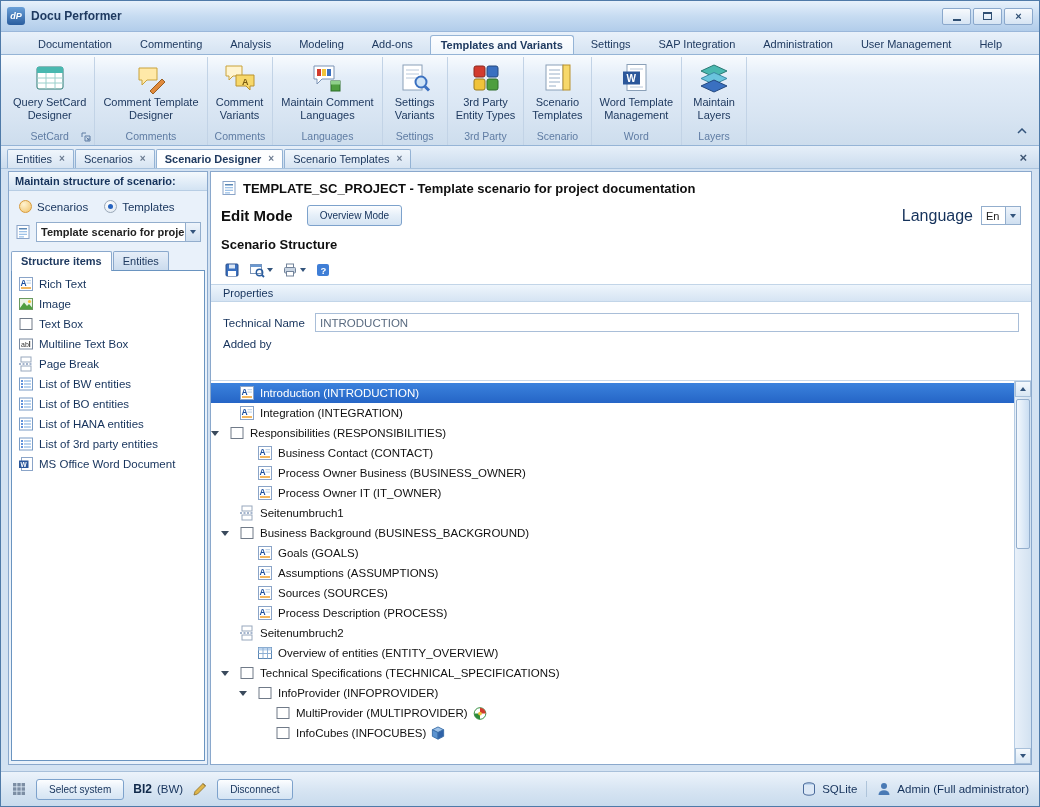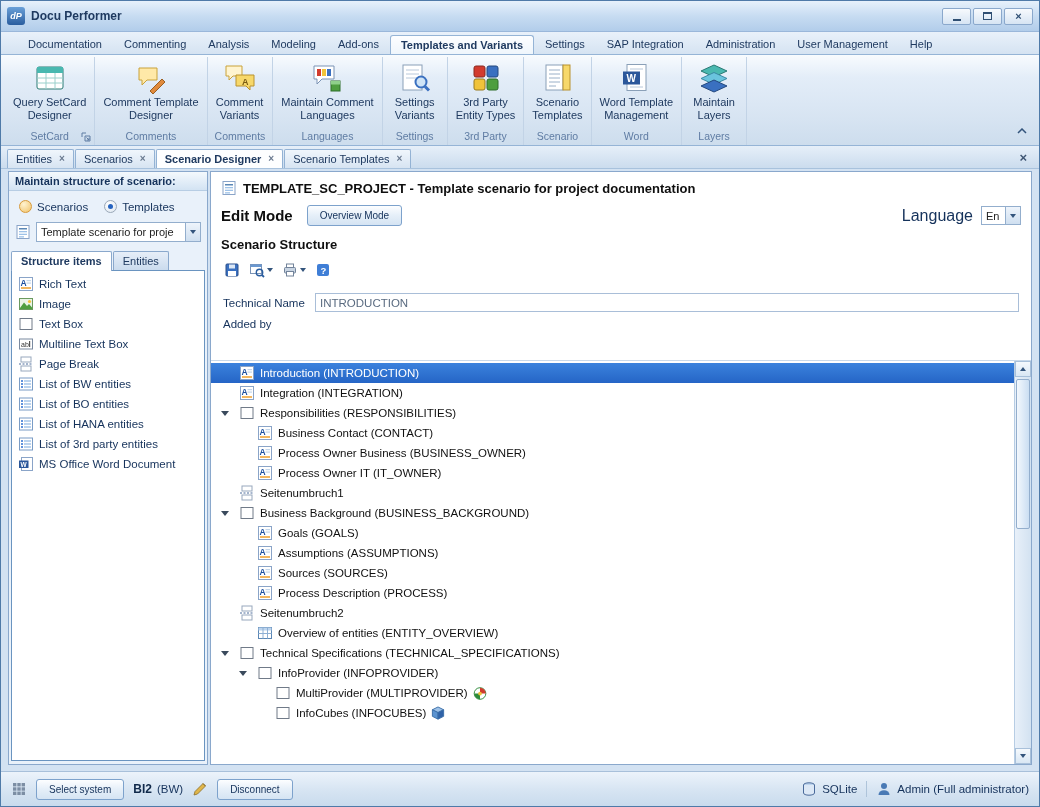--- a/index.html
+++ b/index.html
@@ -14,21 +14,21 @@
     font-size:9px;font-weight:bold;font-style:italic;display:flex;align-items:center;justify-content:center;}
   .titlebar .title{font-size:12px;font-weight:bold;color:#1f3a60;}
   .win-controls{margin-left:auto;display:flex;gap:2px;}
   .win-btn{width:29px;height:17px;border:1px solid #8aa8cc;border-radius:2px;background:linear-gradient(#f7fafd,#d6e4f3);
     display:flex;align-items:center;justify-content:center;color:#2f4f73;font-size:11px;line-height:1;}
   .win-btn .min-glyph{width:8px;height:2px;background:#2f4f73;margin-top:7px;}
   .win-btn .max-glyph{width:9px;height:8px;border:1px solid #2f4f73;border-top-width:2px;}
   .win-btn .close-glyph{font-weight:bold;}
 
   
-  .menubar{height:22px;flex:0 0 22px;display:flex;justify-content:flex-start;align-items:flex-end;padding:0 16px;
+  .menubar{height:22px;flex:0 0 22px;display:flex;justify-content:space-between;align-items:flex-end;padding:0 26px;
     background:linear-gradient(#e9f1fa,#d5e3f2);}
   .menu-tab{padding:3px 10px 4px;font-size:11px;color:#1f3a60;white-space:nowrap;border:1px solid transparent;border-bottom:none;}
   .menu-tab.active{background:linear-gradient(#fdfeff,#eef5fc);border-color:#95b4d6;border-radius:3px 3px 0 0;position:relative;top:1px;font-weight:bold;}
 
   
   .ribbon{height:92px;flex:0 0 92px;display:flex;align-items:stretch;padding:2px 4px 0;position:relative;
     background:linear-gradient(#f8fbfe,#e3edf8 25%,#d7e4f2 70%,#cddded);border-top:1px solid #95b4d6;border-bottom:1px solid #95b4d6;}
   .ribbon-group{display:flex;flex-direction:column;border-right:1px solid #c2d3e6;padding:1px 3px 0;position:relative;}
   .rg-buttons{flex:1;display:flex;align-items:stretch;}
   .ribbon-btn{display:flex;flex-direction:column;align-items:center;padding:4px 5px 0;min-width:58px;border-radius:3px;
@@ -56,21 +56,21 @@
   
   .sidebar{width:200px;flex:0 0 200px;border:1px solid #8aa8cc;background:#e9f1fa;display:flex;flex-direction:column;overflow:hidden;}
   .sb-header{flex:0 0 19px;background:linear-gradient(#f4f9fd,#d3e3f3);border-bottom:1px solid #b7cde4;
     font-size:11px;font-weight:bold;color:#15325b;padding:3px 6px;white-space:nowrap;}
   .sb-radios{display:flex;gap:16px;padding:9px 10px 5px;align-items:center;font-size:11.5px;color:#15325b;}
   .radio-wrap{display:flex;align-items:center;gap:5px;}
   .radio{width:13px;height:13px;border-radius:50%;border:1px solid #9aa8b8;background:radial-gradient(circle at 35% 30%,#fff,#dce6f0);flex:0 0 13px;}
   .radio.warm{border-color:#d89a3a;background:radial-gradient(circle at 35% 30%,#fff3d0,#f0c36a);}
   .radio.checked::after{content:"";display:block;width:5px;height:5px;margin:3px;border-radius:50%;background:#2563c0;}
   .sb-combo-row{display:flex;align-items:center;gap:5px;padding:4px 6px 9px;}
-  .combo{flex:1;height:20px;background:#fff;border:1px solid #93aecd;display:flex;align-items:center;overflow:hidden;}
+  .combo{flex:1;height:20px;background:#fff;border:1px solid #93aecd;display:flex;align-items:center;overflow:hidden;font-weight:bold;}
   .combo .combo-text{flex:1;font-size:11px;color:#222;padding:0 4px;white-space:nowrap;overflow:hidden;}
   .combo-arrow{width:15px;height:100%;flex:0 0 15px;background:linear-gradient(#eef4fb,#cfdff0);border-left:1px solid #93aecd;
     display:flex;align-items:center;justify-content:center;}
   .tri-down{width:0;height:0;border-left:3.5px solid transparent;border-right:3.5px solid transparent;border-top:4px solid #33547c;}
   .tri-up{width:0;height:0;border-left:3.5px solid transparent;border-right:3.5px solid transparent;border-bottom:4px solid #33547c;}
   .sb-tabs{display:flex;padding:0 2px;gap:1px;}
   .sb-tab{padding:3px 9px 4px;font-size:11px;color:#1f3a60;border:1px solid #8aa8cc;border-bottom:none;border-radius:2px 2px 0 0;
     background:linear-gradient(#e6eef8,#c9daed);}
   .sb-tab.active{background:#fff;font-weight:bold;position:relative;z-index:2;}
   .sb-list{flex:1;margin:0 2px 2px;border:1px solid #6a94c0;background:#fff;padding-top:3px;overflow:hidden;position:relative;top:-1px;}
@@ -574,20 +574,21 @@
             <span class="tool-btn">
               <span class="icon" style="width: 16px; height: 16px;">
                 <svg viewBox="0 0 16 16">
                   <rect x="2" y="2" width="12" height="12" rx="2" fill="#3f7ed6"></rect>
                   <text x="5.6" y="11.8" font-size="9.5" font-weight="bold" fill="#fff" font-family="sans-serif">?</text>
                 </svg>
               </span>
             </span>
           </div>
       </div>
+      <div class="properties-bar">Properties</div>
       <div class="form">
         <div class="form-row">
           <span class="form-label">Technical Name</span>
           <input class="text-input val-gray" value="INTRODUCTION" style="">
         </div>
         <div class="form-row">
           <span class="form-label">Added by</span>
         </div>
         <div class="form-bottom-space"></div>
       </div>
@@ -612,21 +613,21 @@
                 <svg viewBox="0 0 16 16">
                   <rect x="1.5" y="1.5" width="13" height="13" fill="#fff" stroke="#8aa4c8"></rect>
                   <rect x="8.5" y="4" width="4.5" height="1.2" fill="#c4d6ea"></rect>
                   <rect x="8.5" y="6.5" width="4.5" height="1.2" fill="#c4d6ea"></rect>
                   <rect x="3" y="11.2" width="10" height="1.6" fill="#f0a63a"></rect>
                   <text x="2.6" y="10" font-size="8.5" font-weight="bold" fill="#1d4f9e" font-family="sans-serif">A</text>
                 </svg>
               </span>
               <span class="tree-label">Integration (INTEGRATION)</span>
             </div>
-            <div class="tree-row" style="padding-left: 10px;">
+            <div class="tree-row" style="">
               <span class="exp-cell">
                 <span class="exp-down"></span>
               </span>
               <span class="icon" style="width: 16px; height: 16px;">
                 <svg viewBox="0 0 16 16">
                   <rect x="2" y="2.5" width="12" height="11" fill="#fff" stroke="#707a88"></rect>
                 </svg>
               </span>
               <span class="tree-label">Responsibilities (RESPONSIBILITIES)</span>
             </div>

